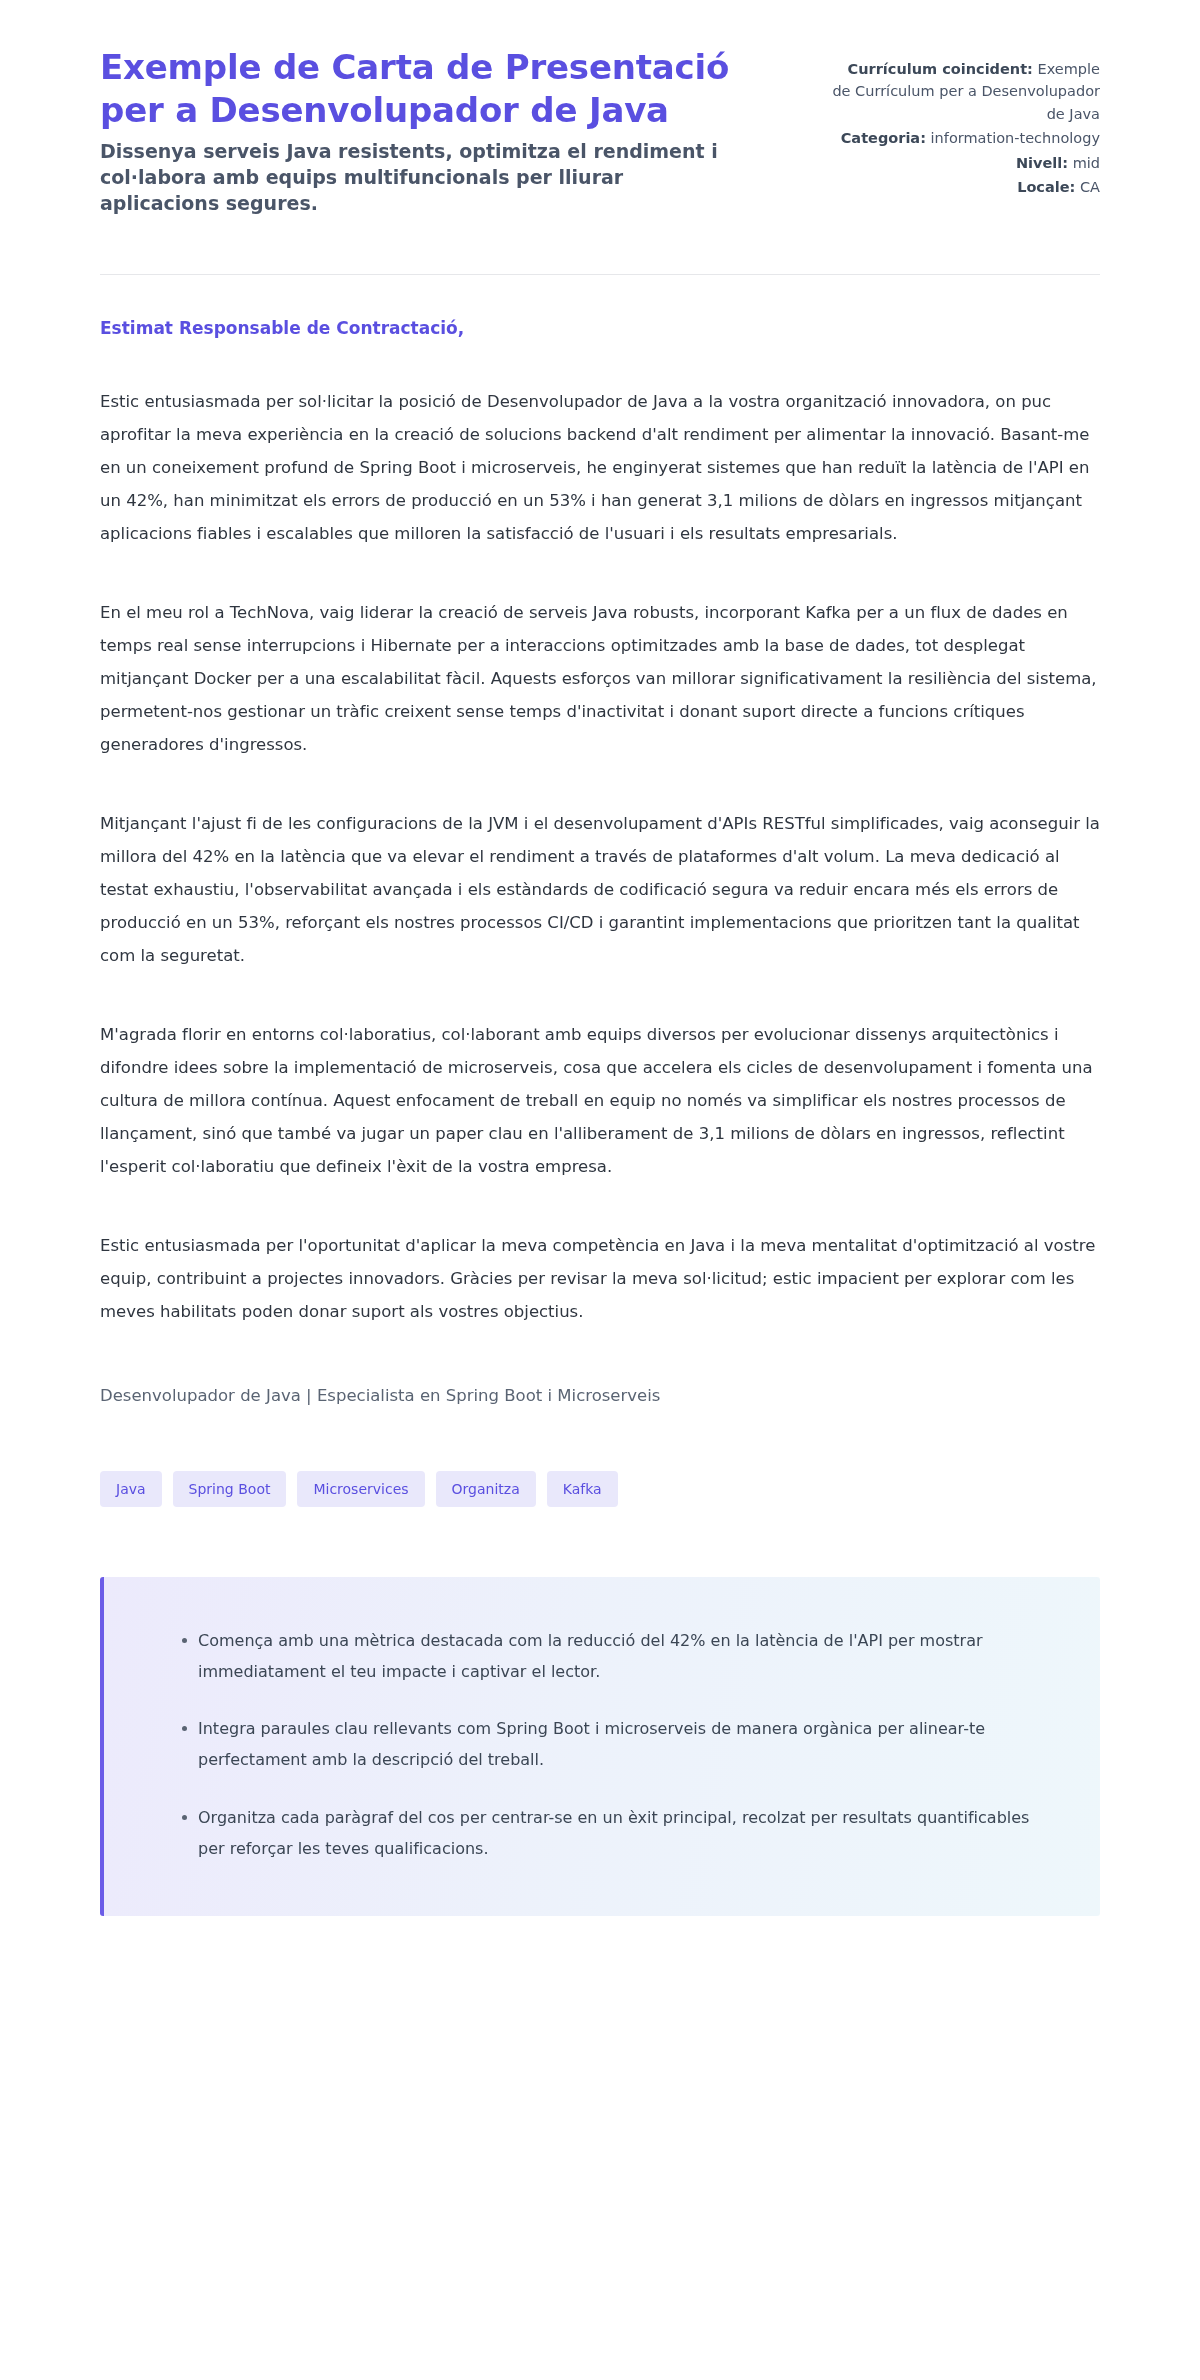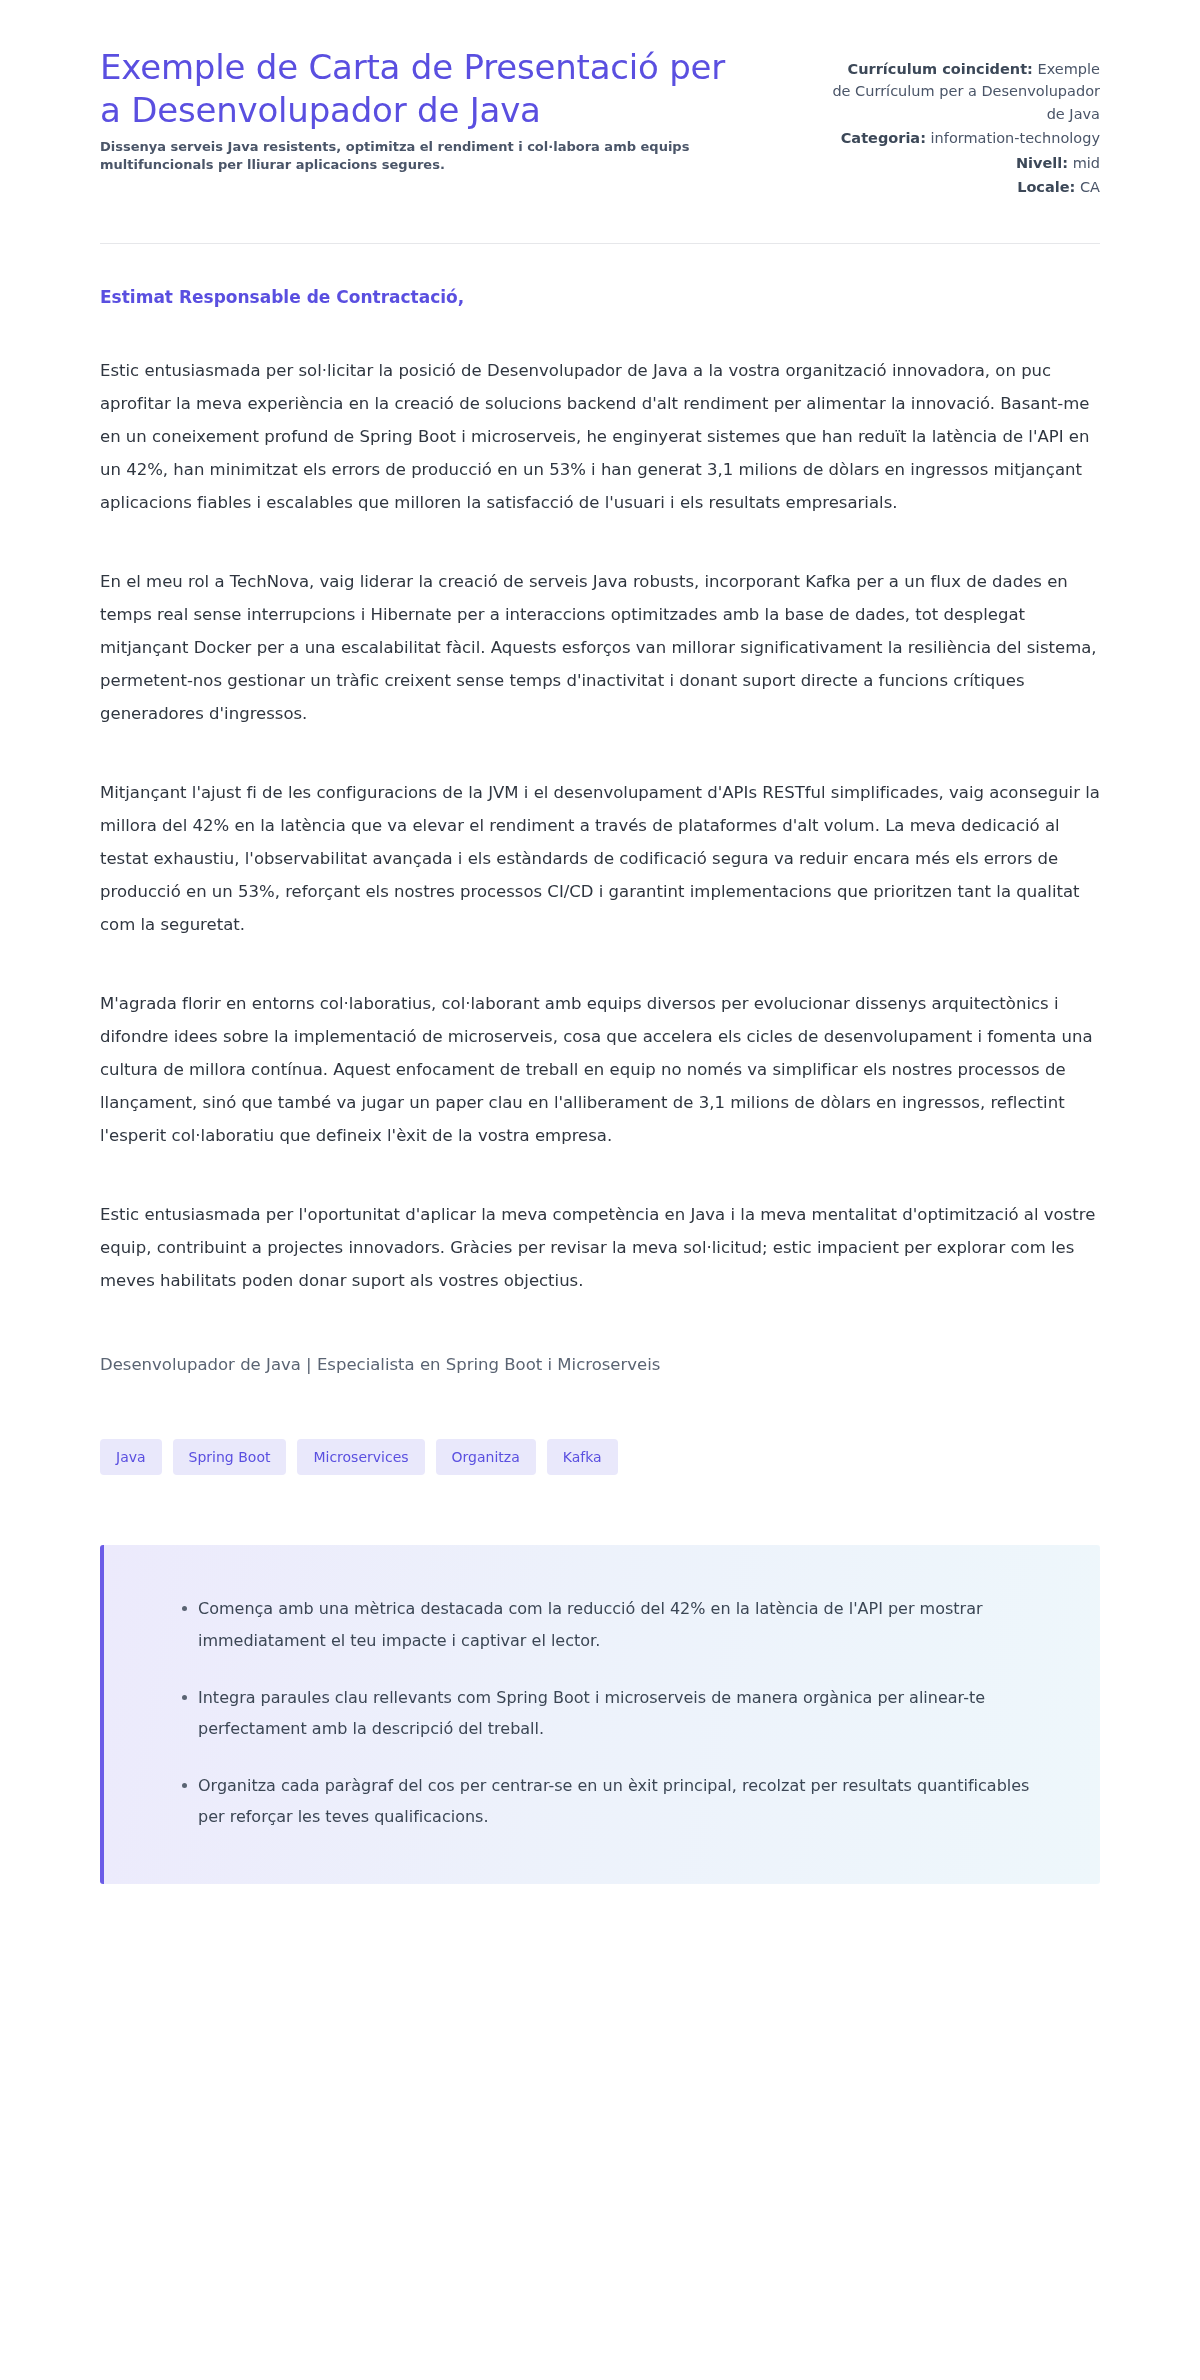--- a/index.html
+++ b/index.html
@@ -29,27 +29,27 @@
     gap: 40px;
   }
   .header-left {
     flex: 1 1 auto;
     max-width: 630px;
   }
   .doc-title {
     margin: 0;
     font-size: 34px;
     line-height: 1.26;
-    font-weight: 400;
+    font-weight: 700;
     letter-spacing: -0.2px;
     color: #5a4fe0;
   }
   .doc-subtitle {
-    margin: 6px 0 0 0;
-    font-size: 13px;
+    margin: 6px 0 16px 0;
+    font-size: 19px;
     line-height: 1.38;
     font-weight: 700;
     color: #4a5568;
   }
   .header-meta {
     flex: 0 0 auto;
     width: 268px;
     text-align: right;
     font-size: 14.5px;
     line-height: 1.55;

